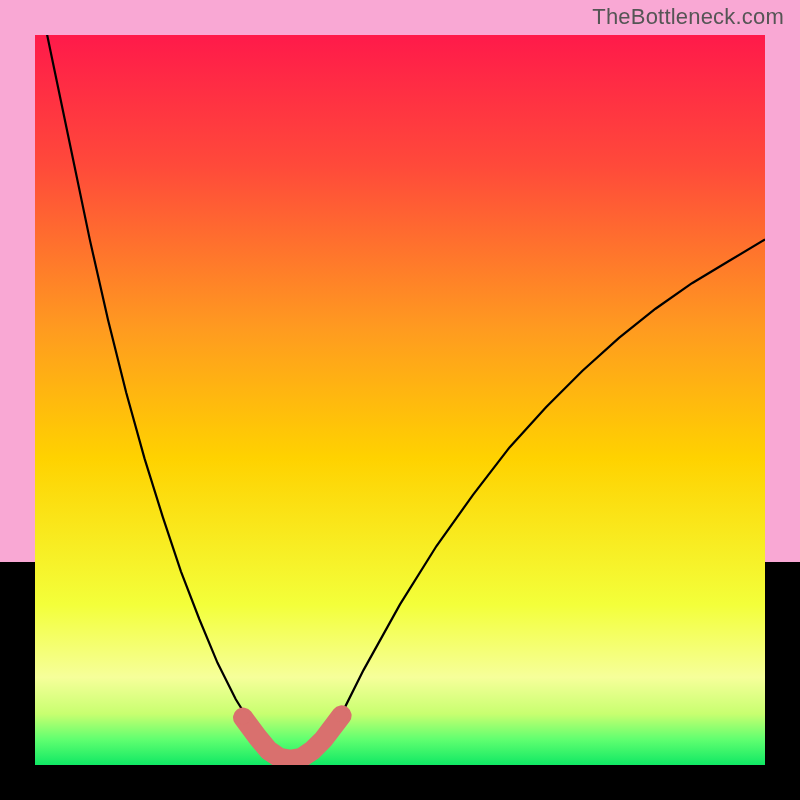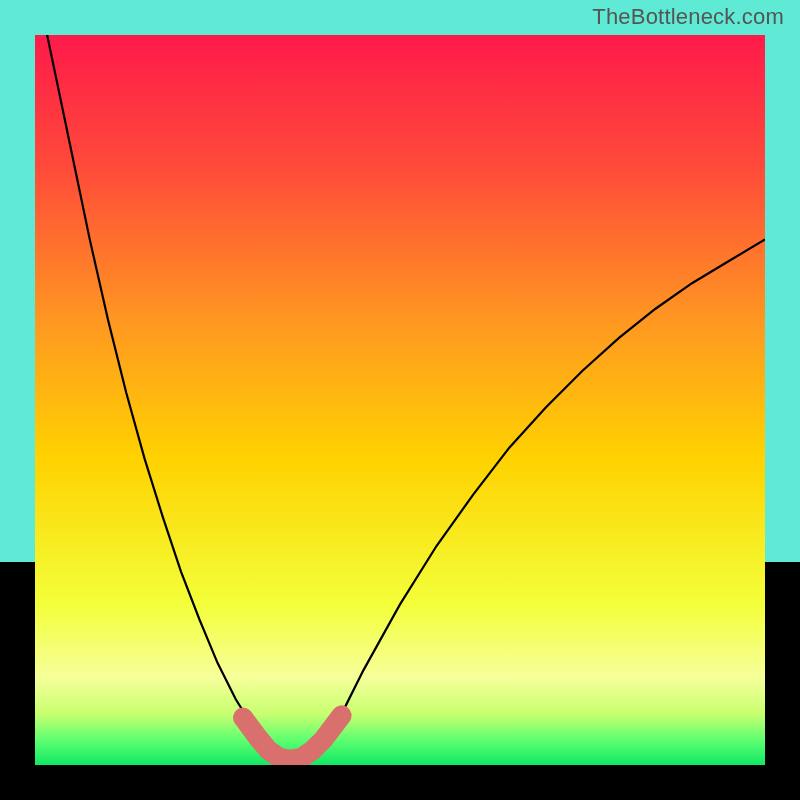--- a/index.html
+++ b/index.html
@@ -8,21 +8,21 @@
     width: 800px;
     height: 800px;
     background: #000;
     font-family: Arial, Helvetica, sans-serif;
     overflow: hidden;
   }
   .outer {
     position: relative;
     width: 800px;
     height: 562px;
-    background: #5eead4;
+    background: #f9a8d4;
   }
   .watermark {
     position: absolute;
     top: 4px;
     right: 16px;
     color: #555;
     font-size: 22px;
     font-weight: 500;
     letter-spacing: 0.2px;
     user-select: none;

